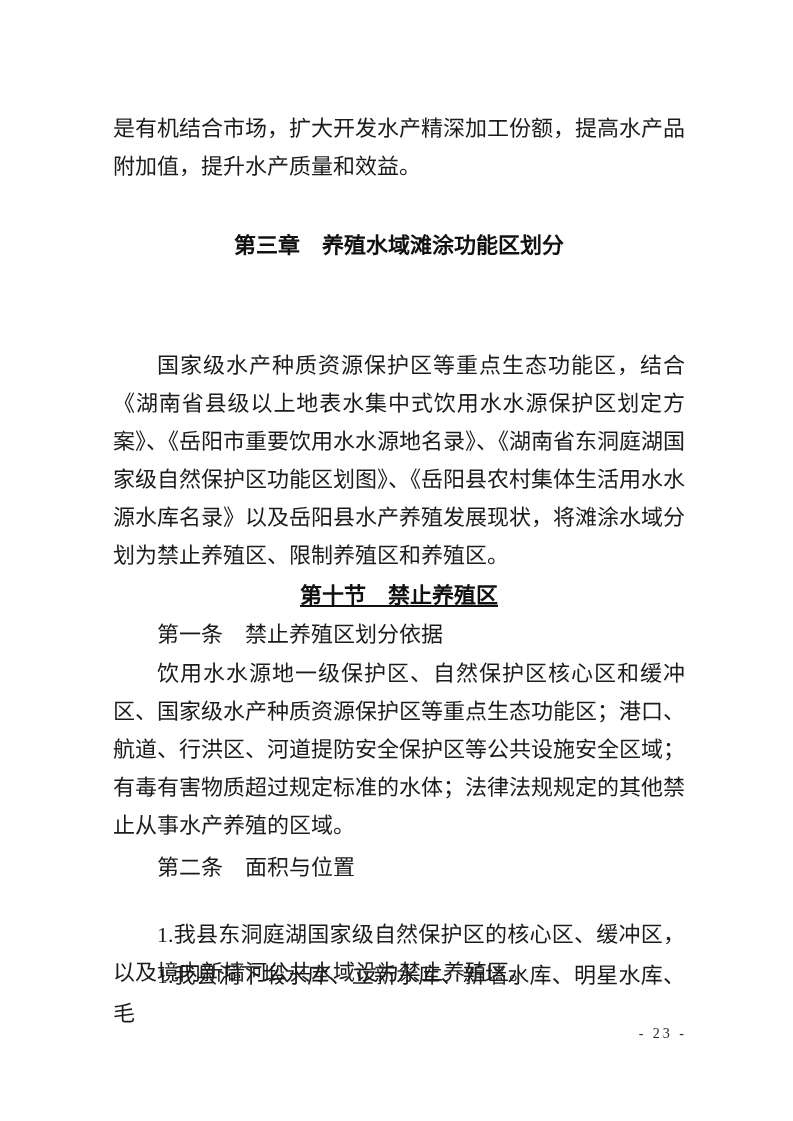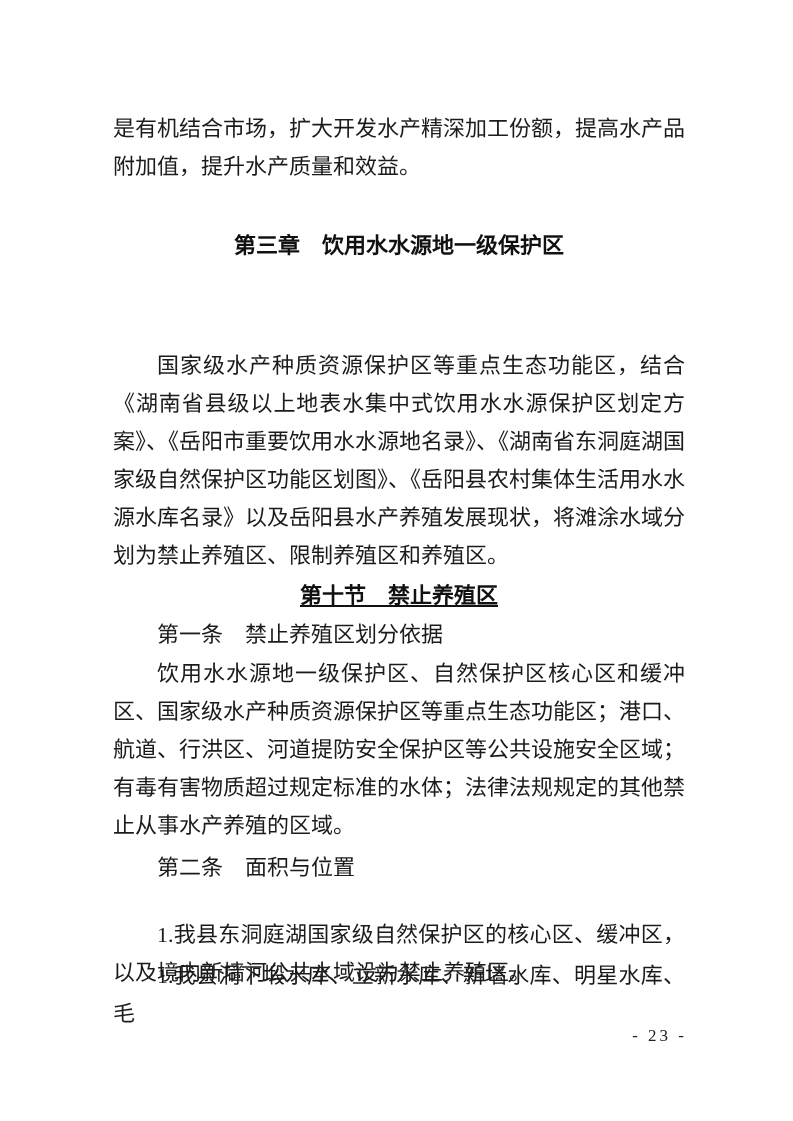--- a/index.html
+++ b/index.html
@@ -41,34 +41,34 @@
     font-family: "Liberation Sans", sans-serif;
     font-weight: bold;
     font-size: 22px;
     line-height: 38px;
     color: #111111;
   }
   .page-number {
     position: absolute;
     right: 106px;
     top: 1026px;
-    font-size: 17px;
+    font-size: 14px;
     letter-spacing: 3px;
     color: #222222;
     font-family: "Liberation Serif", serif;
   }
 </style>
 </head>
 <body>
 
 <div class="page">
 
   <div class="body-text" style="top: 110px;">是有机结合市场，扩大开发水产精深加工份额，提高水产品附加值，提升水产质量和效益。</div>
 
-  <div class="heading" style="top: 227px;">第三章　饮用水水源地一级保护区</div>
+  <div class="heading" style="top: 227px;">第三章　养殖水域滩涂功能区划分</div>
 
 
   <div class="body-text indent" style="top: 347px;">国家级水产种质资源保护区等重点生态功能区，结合《湖南省县级以上地表水集中式饮用水水源保护区划定方案》、《岳阳市重要饮用水水源地名录》、《湖南省东洞庭湖国家级自然保护区功能区划图》、《岳阳县农村集体生活用水水源水库名录》以及岳阳县水产养殖发展现状，将滩涂水域分划为禁止养殖区、限制养殖区和养殖区。</div>
 
   <div class="heading" style="top: 577px; text-decoration: underline;">第十节　禁止养殖区</div>
 
   <div class="body-text indent" style="top: 655px;">饮用水水源地一级保护区、自然保护区核心区和缓冲区、国家级水产种质资源保护区等重点生态功能区；港口、航道、行洪区、河道提防安全保护区等公共设施安全区域；有毒有害物质超过规定标准的水体；法律法规规定的其他禁止从事水产养殖的区域。</div>
 
   <div class="body-text indent" style="top: 616px;">第一条　禁止养殖区划分依据</div>
 

